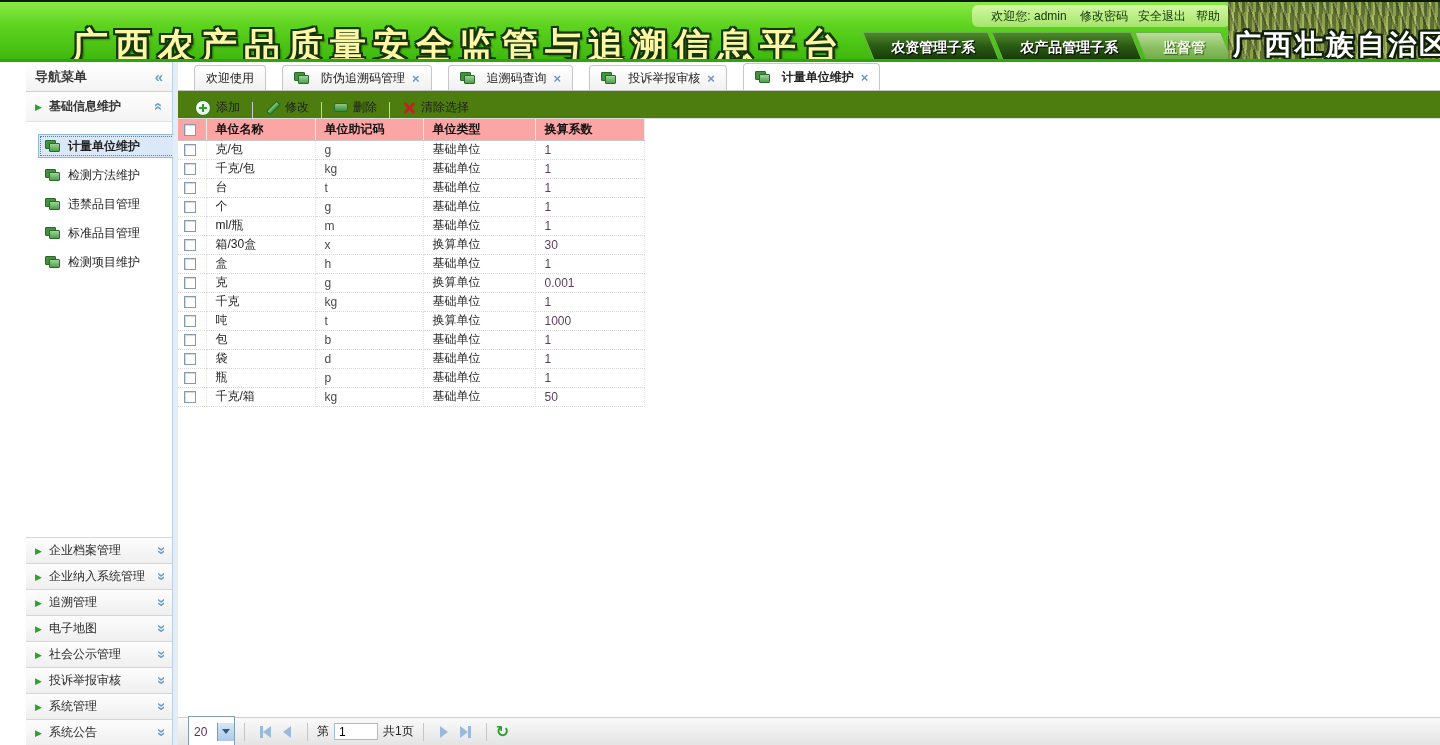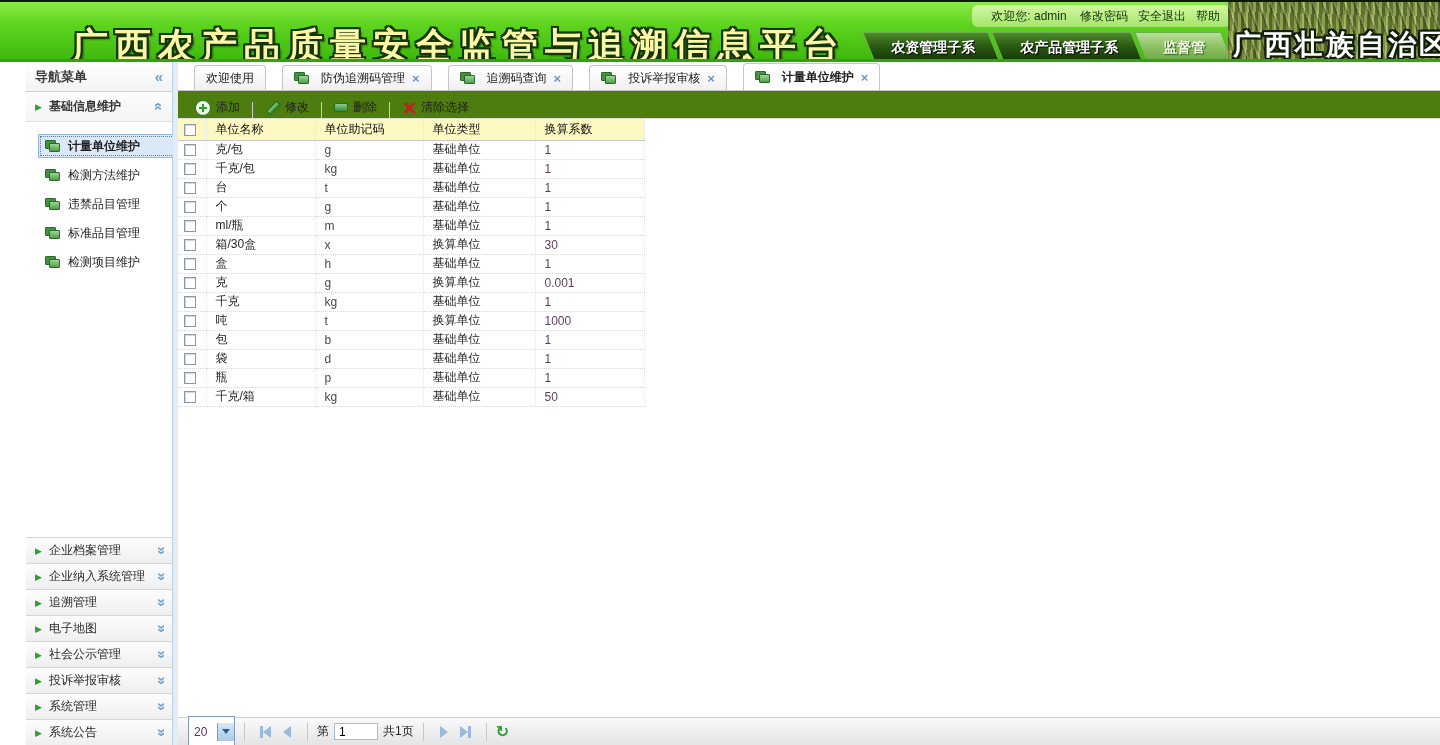--- a/index.html
+++ b/index.html
@@ -65,21 +65,21 @@
   .icon-add::after { content:""; position:absolute; left:6px; top:3px; width:2px; height:8px; background:#2f9e2f; }
   .icon-edit { position:relative; width:15px; height:15px; flex:none; }
   .icon-edit::before { content:""; position:absolute; left:1px; top:5px; width:13px; height:4px; background:linear-gradient(180deg,#8fd08a,#2f8e2f); border:1px solid #256e25; transform:rotate(-45deg); border-radius:1px; }
   .icon-del { width:14px; height:9px; background:linear-gradient(180deg,#8fc98a,#3a8e3a); border:1px solid #256e25; border-radius:2px; flex:none; }
   .icon-clear { position:relative; width:14px; height:14px; flex:none; }
   .icon-clear::before,.icon-clear::after { content:""; position:absolute; left:5.5px; top:0; width:3px; height:14px; background:#c32222; border-radius:1px; }
   .icon-clear::before { transform:rotate(45deg); } .icon-clear::after { transform:rotate(-45deg); }
 
   
   #grid { width:466px; border-collapse:collapse; table-layout:fixed; }
-  #grid th { height:21px; font-weight:normal; text-align:left; padding:0 0 0 9px; color:#111; border-bottom:1px solid #c8c8c8; border-right:1px solid #ececec; background:#fef9c3; }
+  #grid th { height:21px; font-weight:bold; text-align:left; padding:0 0 0 9px; color:#111; border-bottom:1px solid #c8c8c8; border-right:1px solid #ececec; background:#fca5a5; }
   #grid td { height:19px; padding:0 0 0 9px; border-bottom:1px dotted #d8d8d8; border-right:1px dotted #e4e4e4; color:#1f1f1f; overflow:hidden; white-space:nowrap; }
   #grid .cbcol { width:28px; padding-left:6px; }
   #grid col.c0 { width:28px; } #grid col.c1 { width:109px; } #grid col.c2 { width:108px; } #grid col.c3 { width:112px; } #grid col.c4 { width:109px; }
   .cb { display:inline-block; width:12px; height:12px; border:1px solid #8a99a8; background:#fff; box-shadow:inset 1px 1px 1px #cfd7df; vertical-align:middle; cursor:pointer; }
   #grid td.mono { color:#4a4a4a; }
   #grid td.num { color:#5d3f5d; }
 
   
   #pagebar { position:absolute; left:0; right:0; bottom:0; height:28px; border-top:1px solid #cfcfcf; background:linear-gradient(180deg,#fafafa,#e4e4e4); display:flex; align-items:center; padding:0 10px; }
   #pagesize { display:inline-flex; align-items:center; border:1px solid #7f9db9; background:#fff; height:32px; cursor:pointer; }

